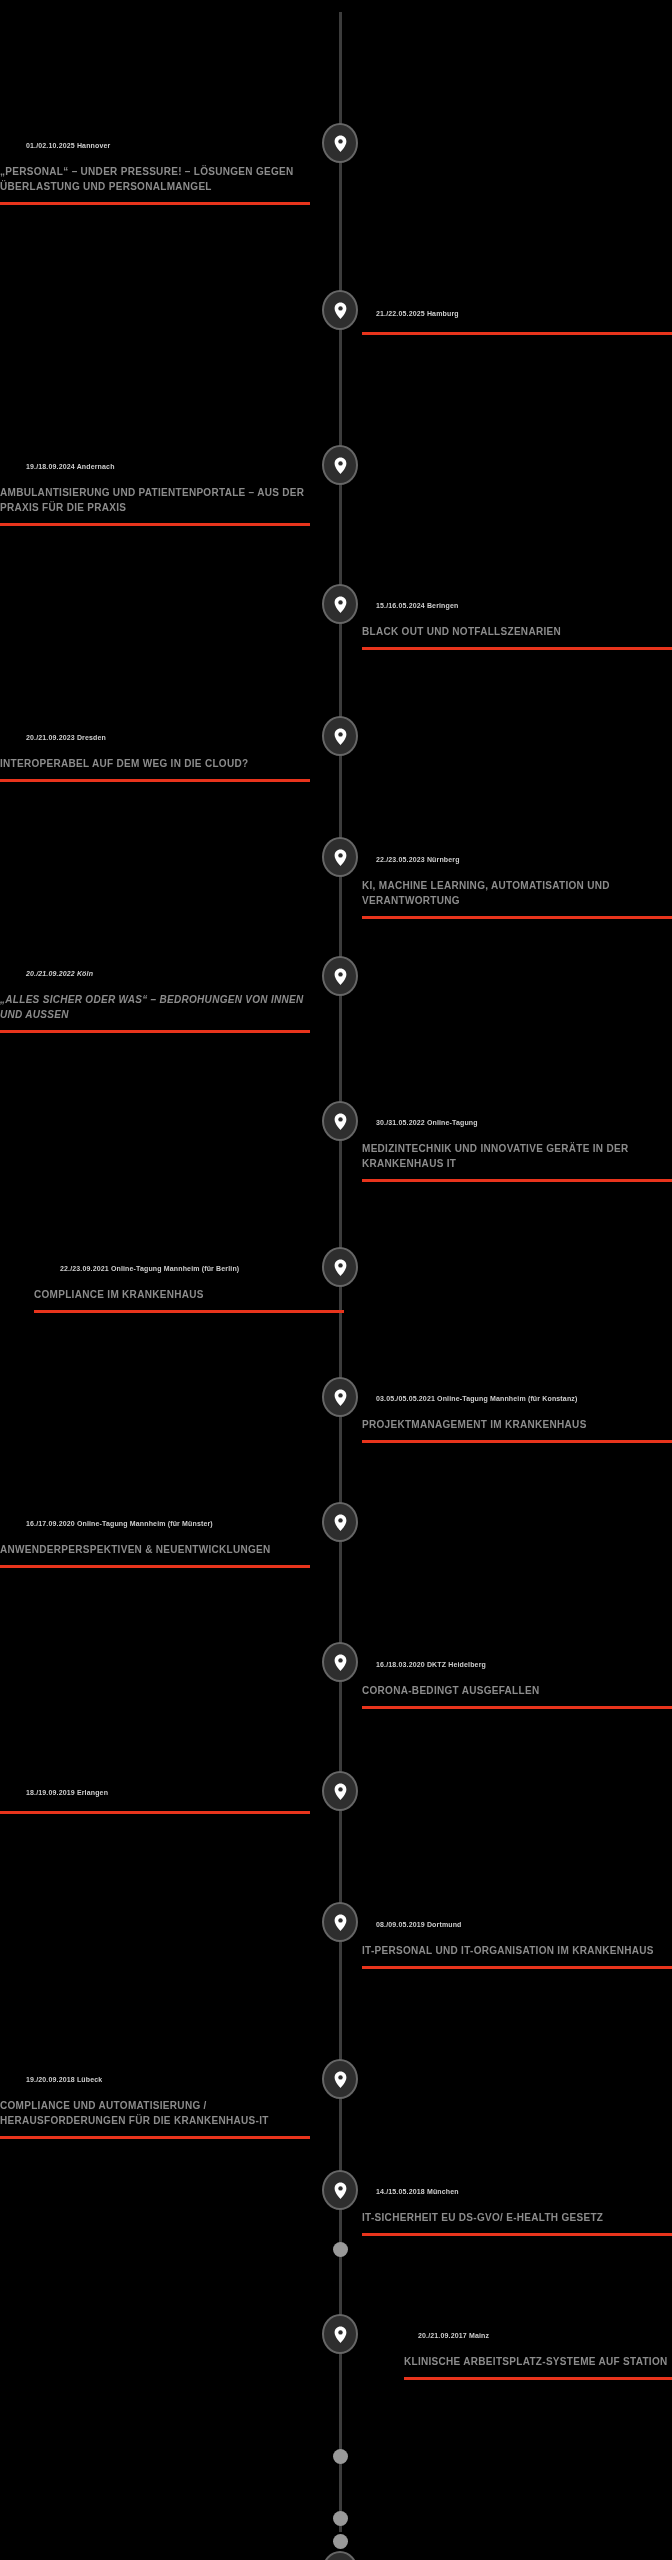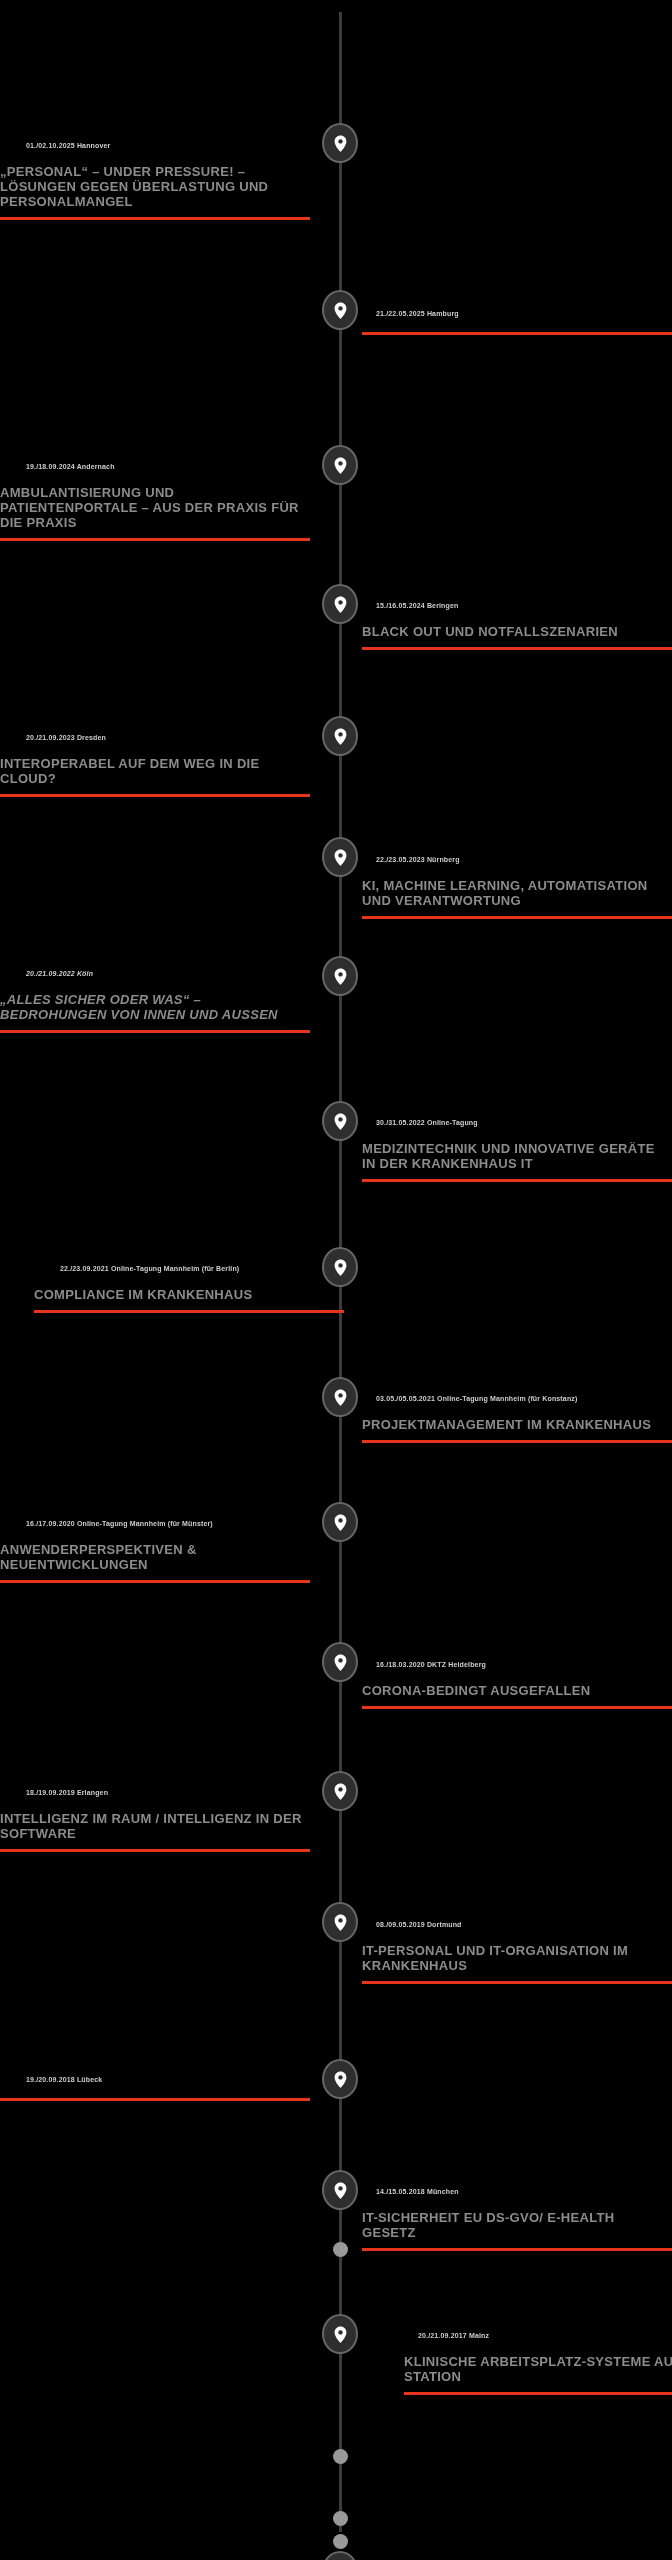--- a/index.html
+++ b/index.html
@@ -79,21 +79,21 @@
     color: #cfcfcf;
     letter-spacing: 0.15px;
     font-weight: 700;
     white-space: nowrap;
     margin: 0 0 13px 0;
   }
   .block.left  .meta { padding-left: 26px; }
   .block.right .meta { padding-left: 14px; }
 
   .title {
-    font-size: 13px;
+    font-size: 10px;
     line-height: 15px;
     font-weight: 700;
     letter-spacing: 0.3px;
     color: #8c8c8c;
     text-transform: uppercase;
     margin: 0;
   }
   .block.right .title { padding-left: 0; }
 
   
@@ -345,23 +345,20 @@
             <svg width="13" height="17" viewBox="0 0 13 17" aria-hidden="true">
               <path d="M6.5 0.6C3.2 0.6 0.6 3.2 0.6 6.5c0 4.3 5.1 9.6 5.3 9.8l0.6 0.6 0.6-0.6c0.2-0.2 5.3-5.5 5.3-9.8 0-3.3-2.6-5.9-5.9-5.9z" fill="#ffffff"></path>
               <circle cx="6.5" cy="6.4" r="2.2" fill="#2e2e2e"></circle>
             </svg>
           </span>
         </div>
       </div>
       <div class="entry" style="top: 0px;">
         <div class="block left" style="top: 1788px;">
           <div class="meta">18./19.09.2019 Erlangen</div>
-          <div class="title">
-            <div>INTELLIGENZ IM RAUM / INTELLIGENZ IN DER SOFTWARE</div>
-          </div>
           <div class="rule"></div>
         </div>
       </div>
       <div class="entry" style="top: 0px;">
         <div class="marker" style="top: 1902px;">
           <span>
             <svg width="13" height="17" viewBox="0 0 13 17" aria-hidden="true">
               <path d="M6.5 0.6C3.2 0.6 0.6 3.2 0.6 6.5c0 4.3 5.1 9.6 5.3 9.8l0.6 0.6 0.6-0.6c0.2-0.2 5.3-5.5 5.3-9.8 0-3.3-2.6-5.9-5.9-5.9z" fill="#ffffff"></path>
               <circle cx="6.5" cy="6.4" r="2.2" fill="#2e2e2e"></circle>
             </svg>
@@ -383,20 +380,23 @@
             <svg width="13" height="17" viewBox="0 0 13 17" aria-hidden="true">
               <path d="M6.5 0.6C3.2 0.6 0.6 3.2 0.6 6.5c0 4.3 5.1 9.6 5.3 9.8l0.6 0.6 0.6-0.6c0.2-0.2 5.3-5.5 5.3-9.8 0-3.3-2.6-5.9-5.9-5.9z" fill="#ffffff"></path>
               <circle cx="6.5" cy="6.4" r="2.2" fill="#2e2e2e"></circle>
             </svg>
           </span>
         </div>
       </div>
       <div class="entry" style="top: 0px;">
         <div class="block left" style="top: 2075px;">
           <div class="meta">19./20.09.2018 Lübeck</div>
+          <div class="title">
+            <div>COMPLIANCE UND AUTOMATISIERUNG / HERAUSFORDERUNGEN FÜR DIE KRANKENHAUS-IT</div>
+          </div>
           <div class="rule"></div>
         </div>
       </div>
       <div class="entry" style="top: 0px;">
         <div class="marker" style="top: 2170px;">
           <span>
             <svg width="13" height="17" viewBox="0 0 13 17" aria-hidden="true">
               <path d="M6.5 0.6C3.2 0.6 0.6 3.2 0.6 6.5c0 4.3 5.1 9.6 5.3 9.8l0.6 0.6 0.6-0.6c0.2-0.2 5.3-5.5 5.3-9.8 0-3.3-2.6-5.9-5.9-5.9z" fill="#ffffff"></path>
               <circle cx="6.5" cy="6.4" r="2.2" fill="#2e2e2e"></circle>
             </svg>

